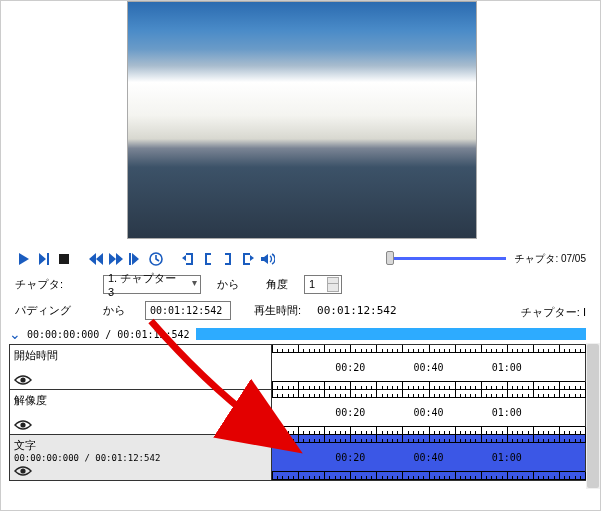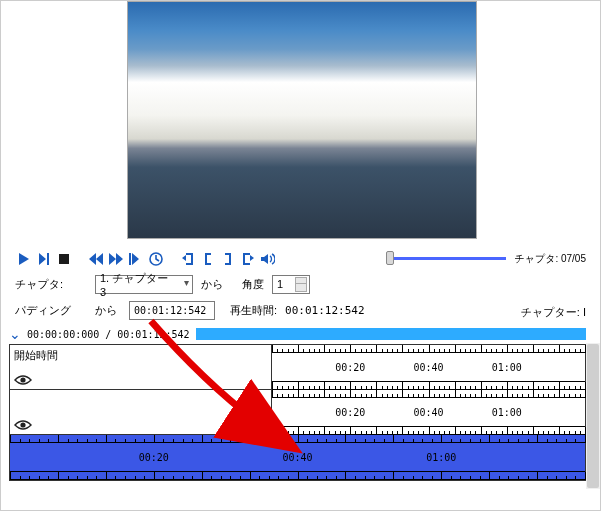--- a/index.html
+++ b/index.html
@@ -15,21 +15,21 @@
 .controls { position: absolute; left: 14px; top: 248px; right: 14px; height: 82px; }
 .transport { display: flex; align-items: center; gap: 2px; height: 20px; }
 .tbtn { width: 18px; height: 18px; display: flex; align-items: center; justify-content: center; cursor: pointer; }
 .tbtn svg { display: block; }
 .spacer { width: 10px; }
 .slider { position: absolute; right: 80px; top: 4px; width: 120px; height: 10px; }
 .slider-track { position: absolute; left: 0; top: 4px; width: 120px; height: 3px; background: #4a66ff; }
 .slider-thumb { position: absolute; left: 0; top: -2px; width: 8px; height: 14px; background: #d8d8d8; border: 1px solid #888; border-radius: 2px; }
 .chapter-count { position: absolute; right: 0; top: 3px; font-size: 10px; }
 
-.row { display: flex; align-items: center; height: 22px; margin-top: 4px; gap: 8px; }
+.row { display: flex; align-items: center; height: 22px; margin-top: 4px; gap: 16px; }
 .lbl { white-space: nowrap; }
 .lbl.w1 { width: 72px; } .lbl.w2 { width: 26px; }
 .select { height: 19px; border: 1px solid #7a7a7a; background: #fff; padding: 0 18px 0 4px; position: relative; display: inline-flex; align-items: center; cursor: pointer; }
 .select::after { content: '▾'; position: absolute; right: 3px; top: 1px; color: #555; font-size: 10px; }
 .input { height: 19px; border: 1px solid #7a7a7a; background: #fff; padding: 0 4px; display: inline-flex; align-items: center; width: 86px; font-family: monospace; font-size: 10px; }
 .spin { width: 38px; height: 19px; border: 1px solid #7a7a7a; background: #fff; padding: 0 14px 0 4px; position: relative; display: inline-flex; align-items: center; }
 .spin::before, .spin::after { content: ''; position: absolute; right: 2px; width: 10px; height: 7px; background: #e8e8e8; border: 1px solid #aaa; font-size: 6px; line-height: 4px; text-align: center; }
 .spin::before { top: 1px; } .spin::after { bottom: 1px; }
 .frame-fmt { position: absolute; right: 0; top: 56px; }
 
@@ -327,20 +327,21 @@
                 <div class="tick tick-mn" style="left:95%"></div>
                 <div class="tick tick-mn" style="left:96.66666666666667%"></div>
                 <div class="tick tick-mn" style="left:98.33333333333333%"></div>
                 <div class="tick tick-mj" style="left:100%"></div>
               </div>
   </div>
           </div>
         </div>
         <div class="track-row">
     <div class="trk-head ">
+      <div class="name">解像度</div>
 
       <div class="eye">
               <svg width="18" height="12">
                 <path d="M1 6 Q9 -2 17 6 Q9 14 1 6 Z" fill="none" stroke="#222" stroke-width="1.5"></path>
                 <circle cx="9" cy="6" r="2.6" fill="#222"></circle>
               </svg>
             </div>
     </div>
     <div class="trk-body">
             <div class="ruler">
@@ -471,20 +472,30 @@
                 <div class="tick tick-mn" style="left:93.33333333333333%"></div>
                 <div class="tick tick-mn" style="left:95%"></div>
                 <div class="tick tick-mn" style="left:96.66666666666667%"></div>
                 <div class="tick tick-mn" style="left:98.33333333333333%"></div>
                 <div class="tick tick-mj" style="left:100%"></div>
               </div>
   </div>
           </div>
         </div>
         <div class="track-row">
+    <div class="trk-head sel">
+      <div class="name">文字</div>
+      <div class="sub">00:00:00:000 / 00:01:12:542</div>
+      <div class="eye">
+              <svg width="18" height="12">
+                <path d="M1 6 Q9 -2 17 6 Q9 14 1 6 Z" fill="none" stroke="#222" stroke-width="1.5"></path>
+                <circle cx="9" cy="6" r="2.6" fill="#222"></circle>
+              </svg>
+            </div>
+    </div>
     <div class="trk-body">
             <div class="ruler">
     <div class="fill-blue"></div>
     <div class="ticks-top">
                 <div class="tick tick-mj" style="left:0%"></div>
                 <div class="tick tick-mn" style="left:1.6666666666666667%"></div>
                 <div class="tick tick-mn" style="left:3.3333333333333335%"></div>
                 <div class="tick tick-mn" style="left:5%"></div>
                 <div class="tick tick-mn" style="left:6.666666666666667%"></div>
                 <div class="tick tick-mj" style="left:8.333333333333332%"></div>

